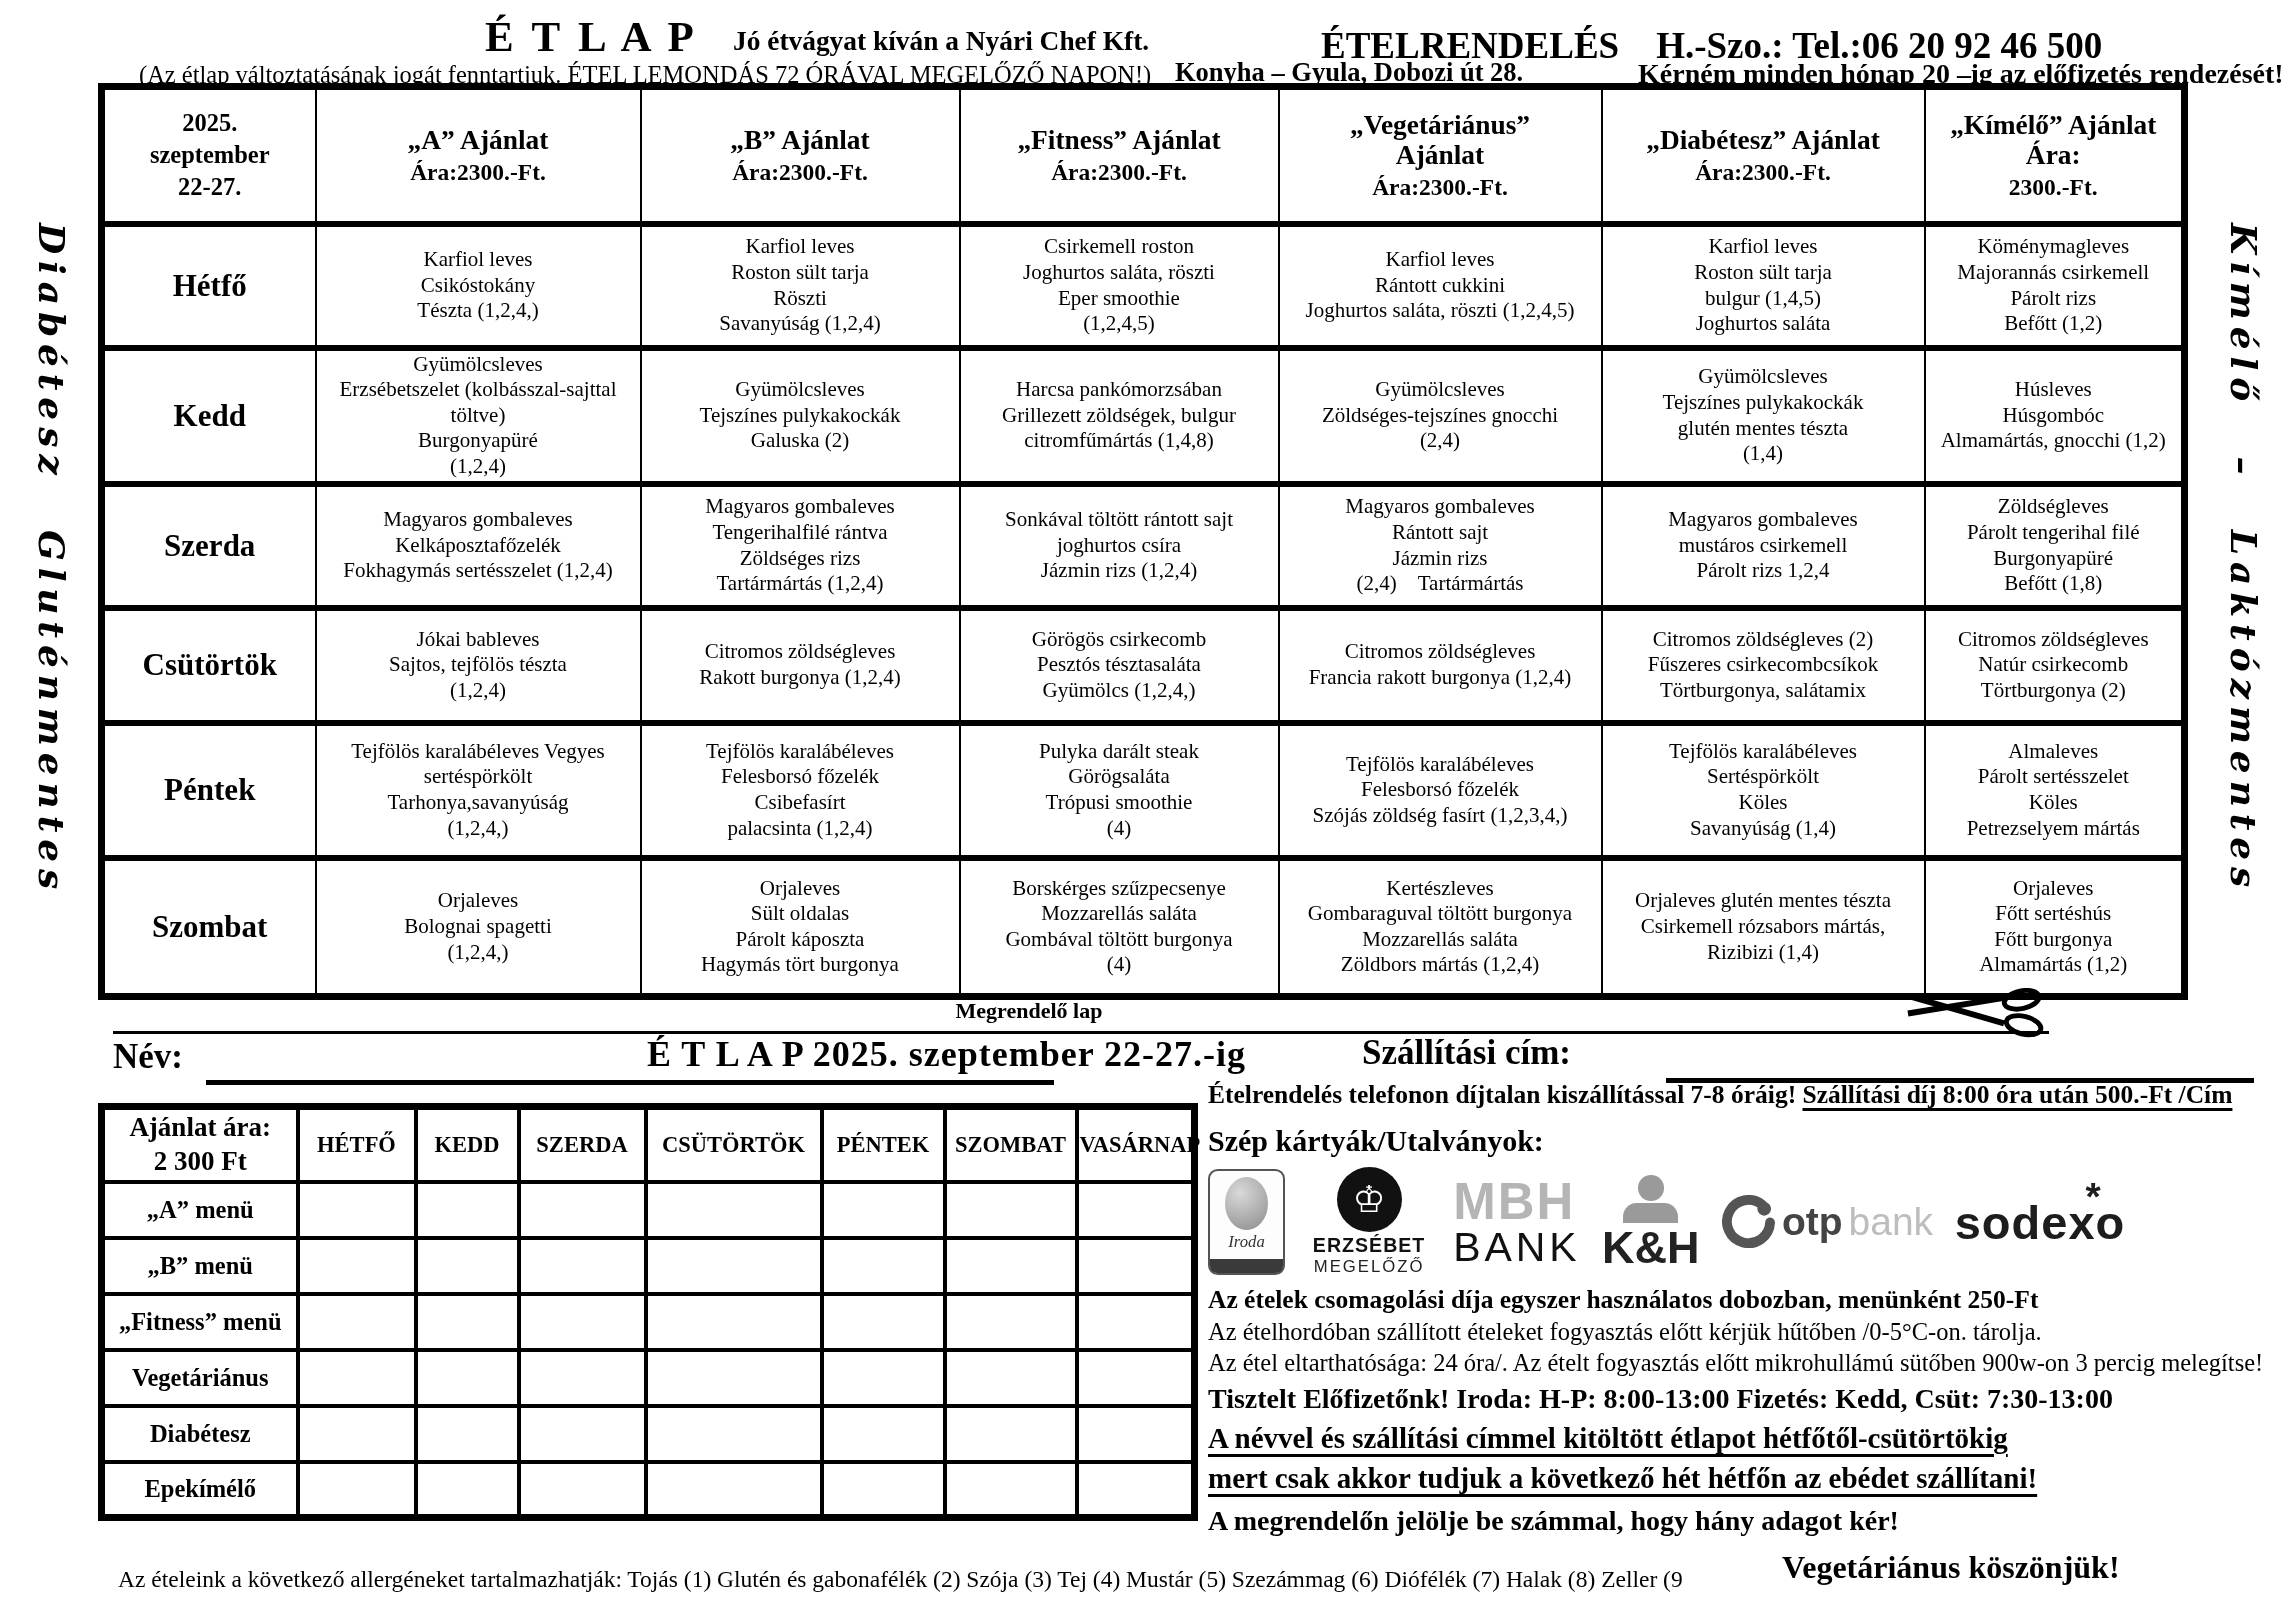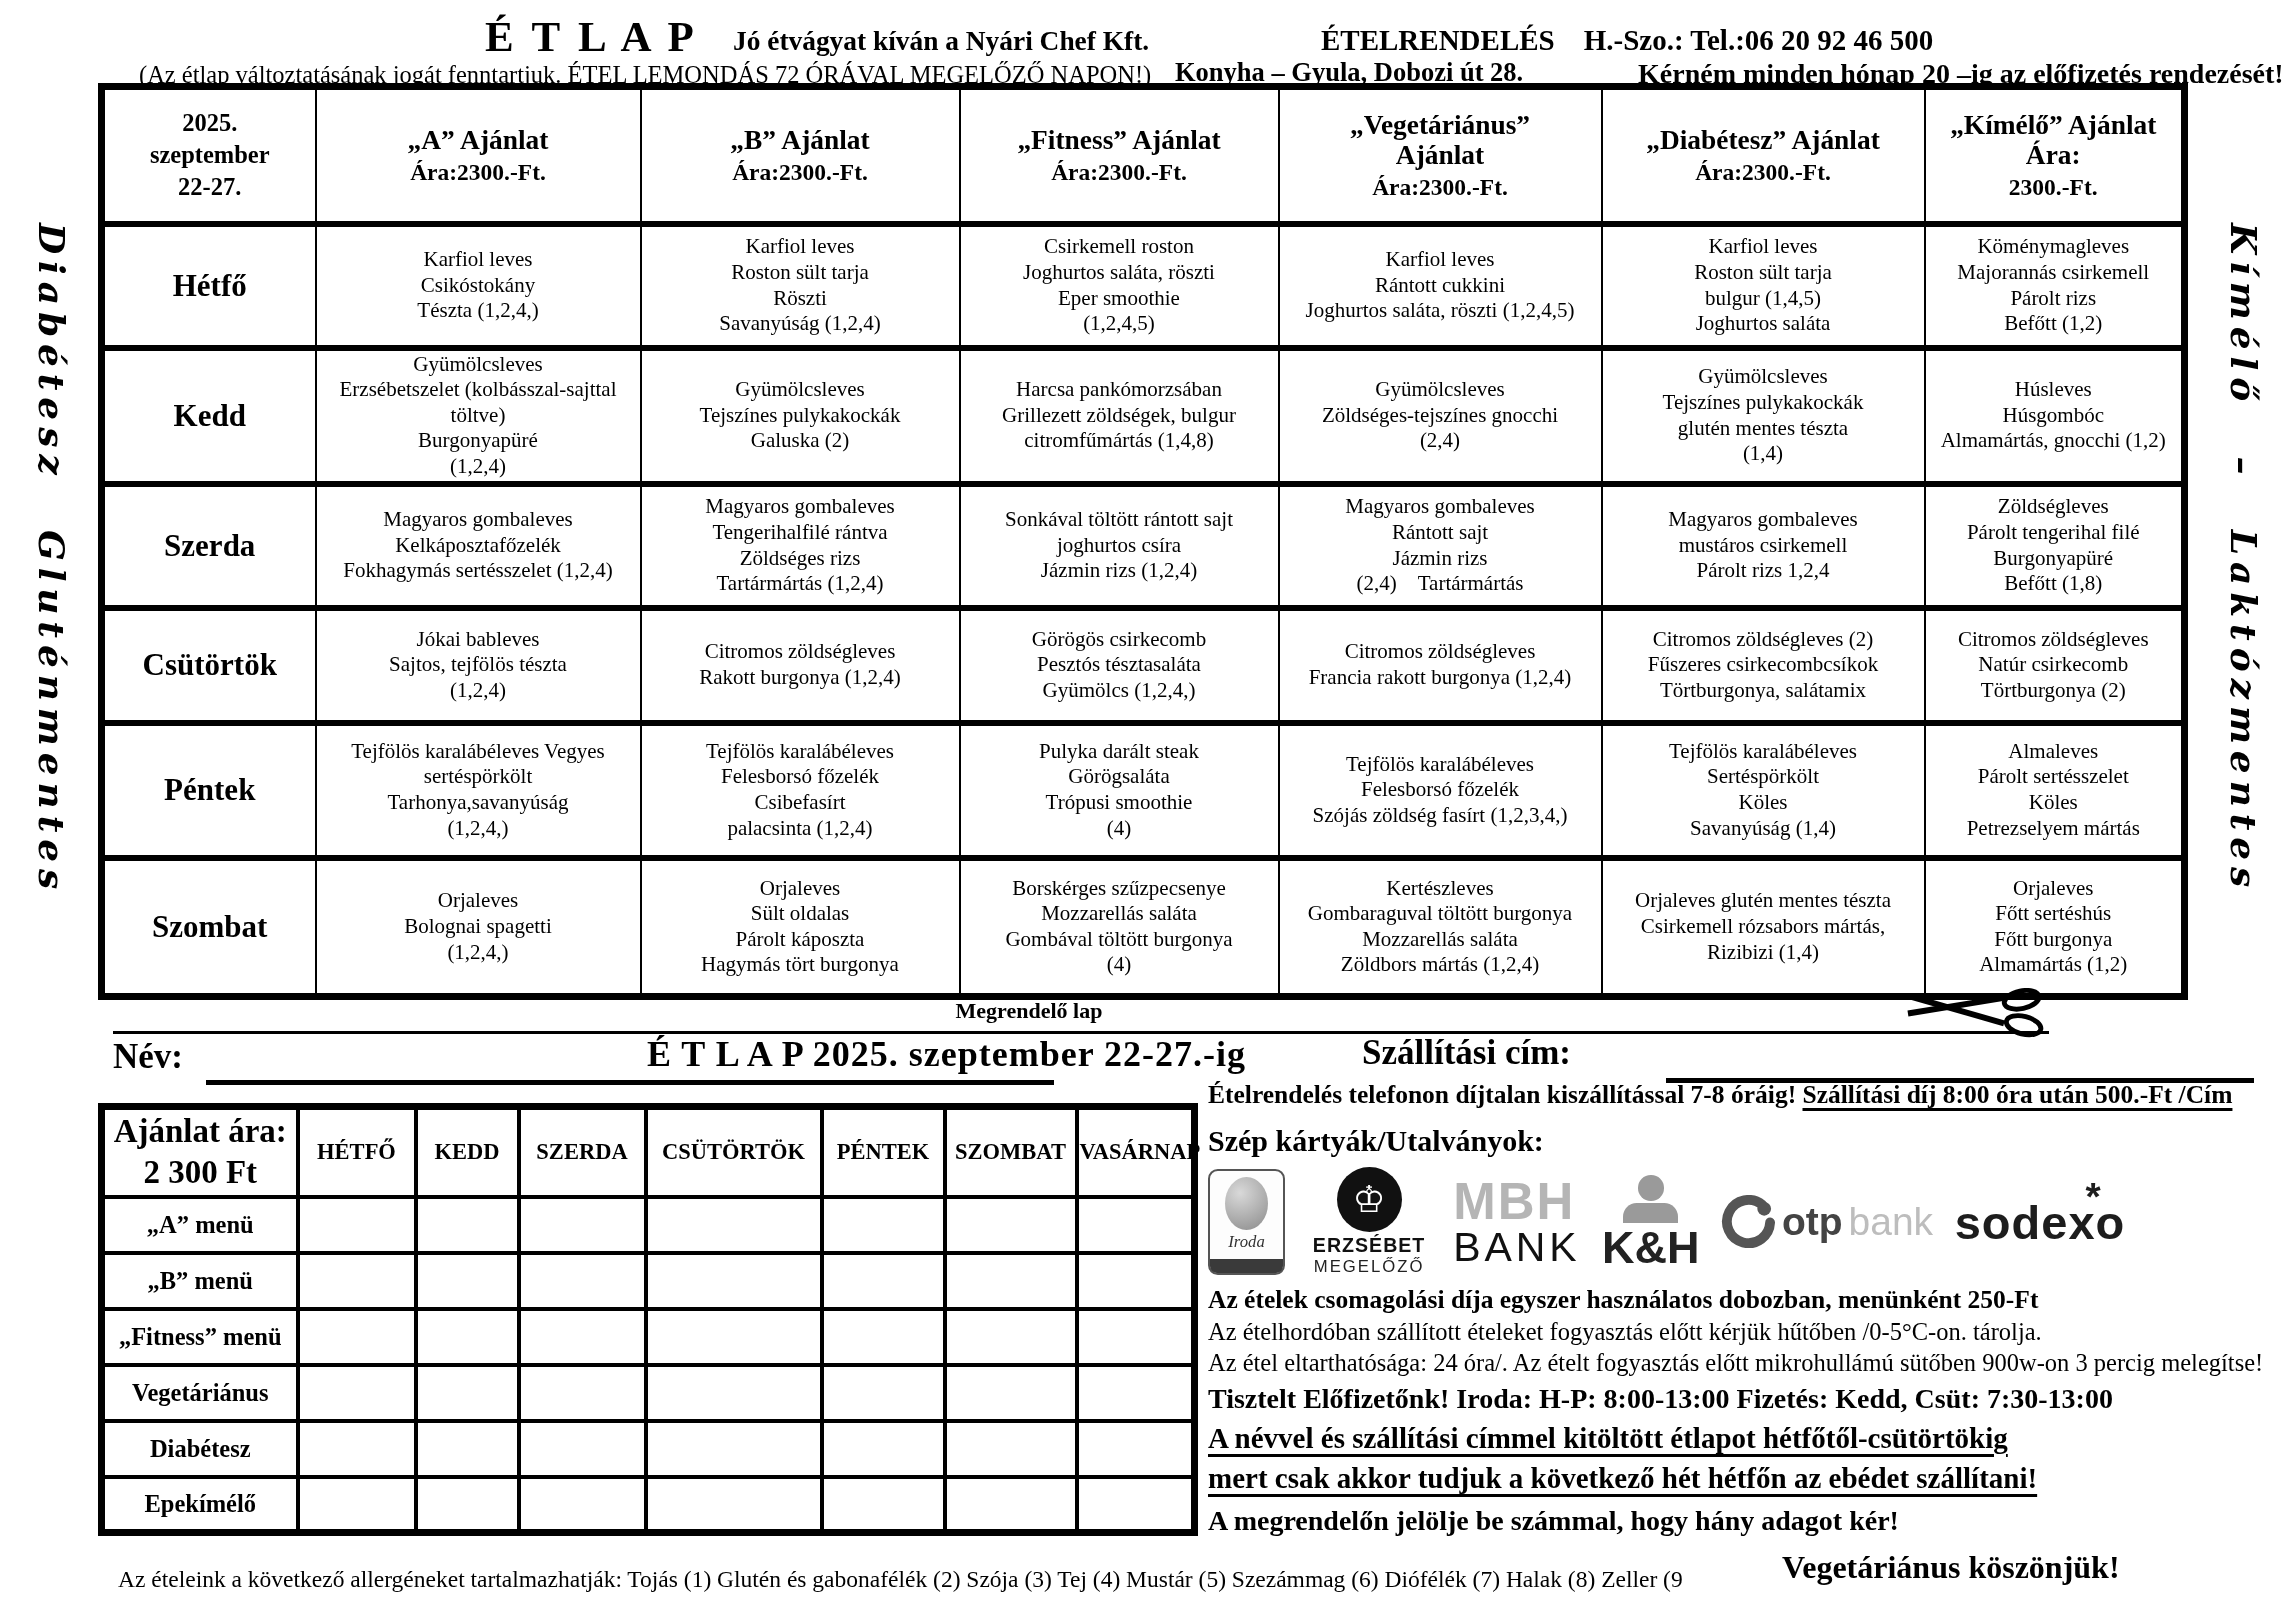--- a/index.html
+++ b/index.html
@@ -3,21 +3,21 @@
 <meta charset="utf-8">
 <style>
   html,body{margin:0;padding:0;background:#e8e8e8;}
   .page{position:relative;width:2291px;height:1620px;background:#ffffff;
         font-family:"Liberation Serif", serif;color:#000;overflow:hidden;}
   .abs{position:absolute;}
 
   
   .etlap-title{font-size:43px;font-weight:bold;letter-spacing:3.9px;}
   .etlap-sub{font-size:27.4px;font-weight:bold;}
-  .order-head{font-size:29px;font-weight:bold;}
+  .order-head{font-size:37px;font-weight:bold;}
   .note-line{font-size:24.5px;}
   .kitchen-line{font-size:26.5px;font-weight:bold;}
   .prepay-line{font-size:28px;font-weight:bold;margin-left:29px;}
 
   
   .side-label{position:absolute;writing-mode:vertical-rl;text-orientation:sideways;
               font-style:italic;font-weight:bold;font-size:36px;letter-spacing:6.9px;
               word-spacing:29px;font-family:"DejaVu Serif", serif;white-space:nowrap;}
 
   
@@ -43,21 +43,21 @@
   .fill-line{background:#000;}
 
   .nev-label,.cim-label{font-size:35px;font-weight:bold;}
   .order-etlap-title{font-size:36px;font-weight:bold;letter-spacing:1px;}
 
   
   #order-table{border-collapse:collapse;table-layout:fixed;width:1093px;border:7.8px solid #000;background:#fff;}
   #order-table th,#order-table td{border:4.9px solid #000;text-align:center;vertical-align:middle;padding:1px;}
   #order-table tr:nth-child(1){height:69px;}
   #order-table tr:nth-child(n+2){height:56px;}
-  .price-th{font-size:33px;font-weight:bold;line-height:1.25;}
+  .price-th{font-size:27px;font-weight:bold;line-height:1.25;}
   .day-th{font-size:22.5px;font-weight:bold;}
   .menu-row-label{font-size:24.5px;font-weight:bold;}
 
   
   .info-block{width:1083px;}
   .delivery-line{font-size:25.5px;font-weight:bold;}
   .tdec{text-decoration:underline;text-decoration-thickness:2.9px;text-underline-offset:4.9px;}
   .vouchers-title{font-size:30px;font-weight:bold;margin-top:13.7px;}
   .pack-line{font-size:25.5px;font-weight:bold;margin-top:9.8px;}
   .plain-line{font-size:24.5px;margin-top:2.9px;}

